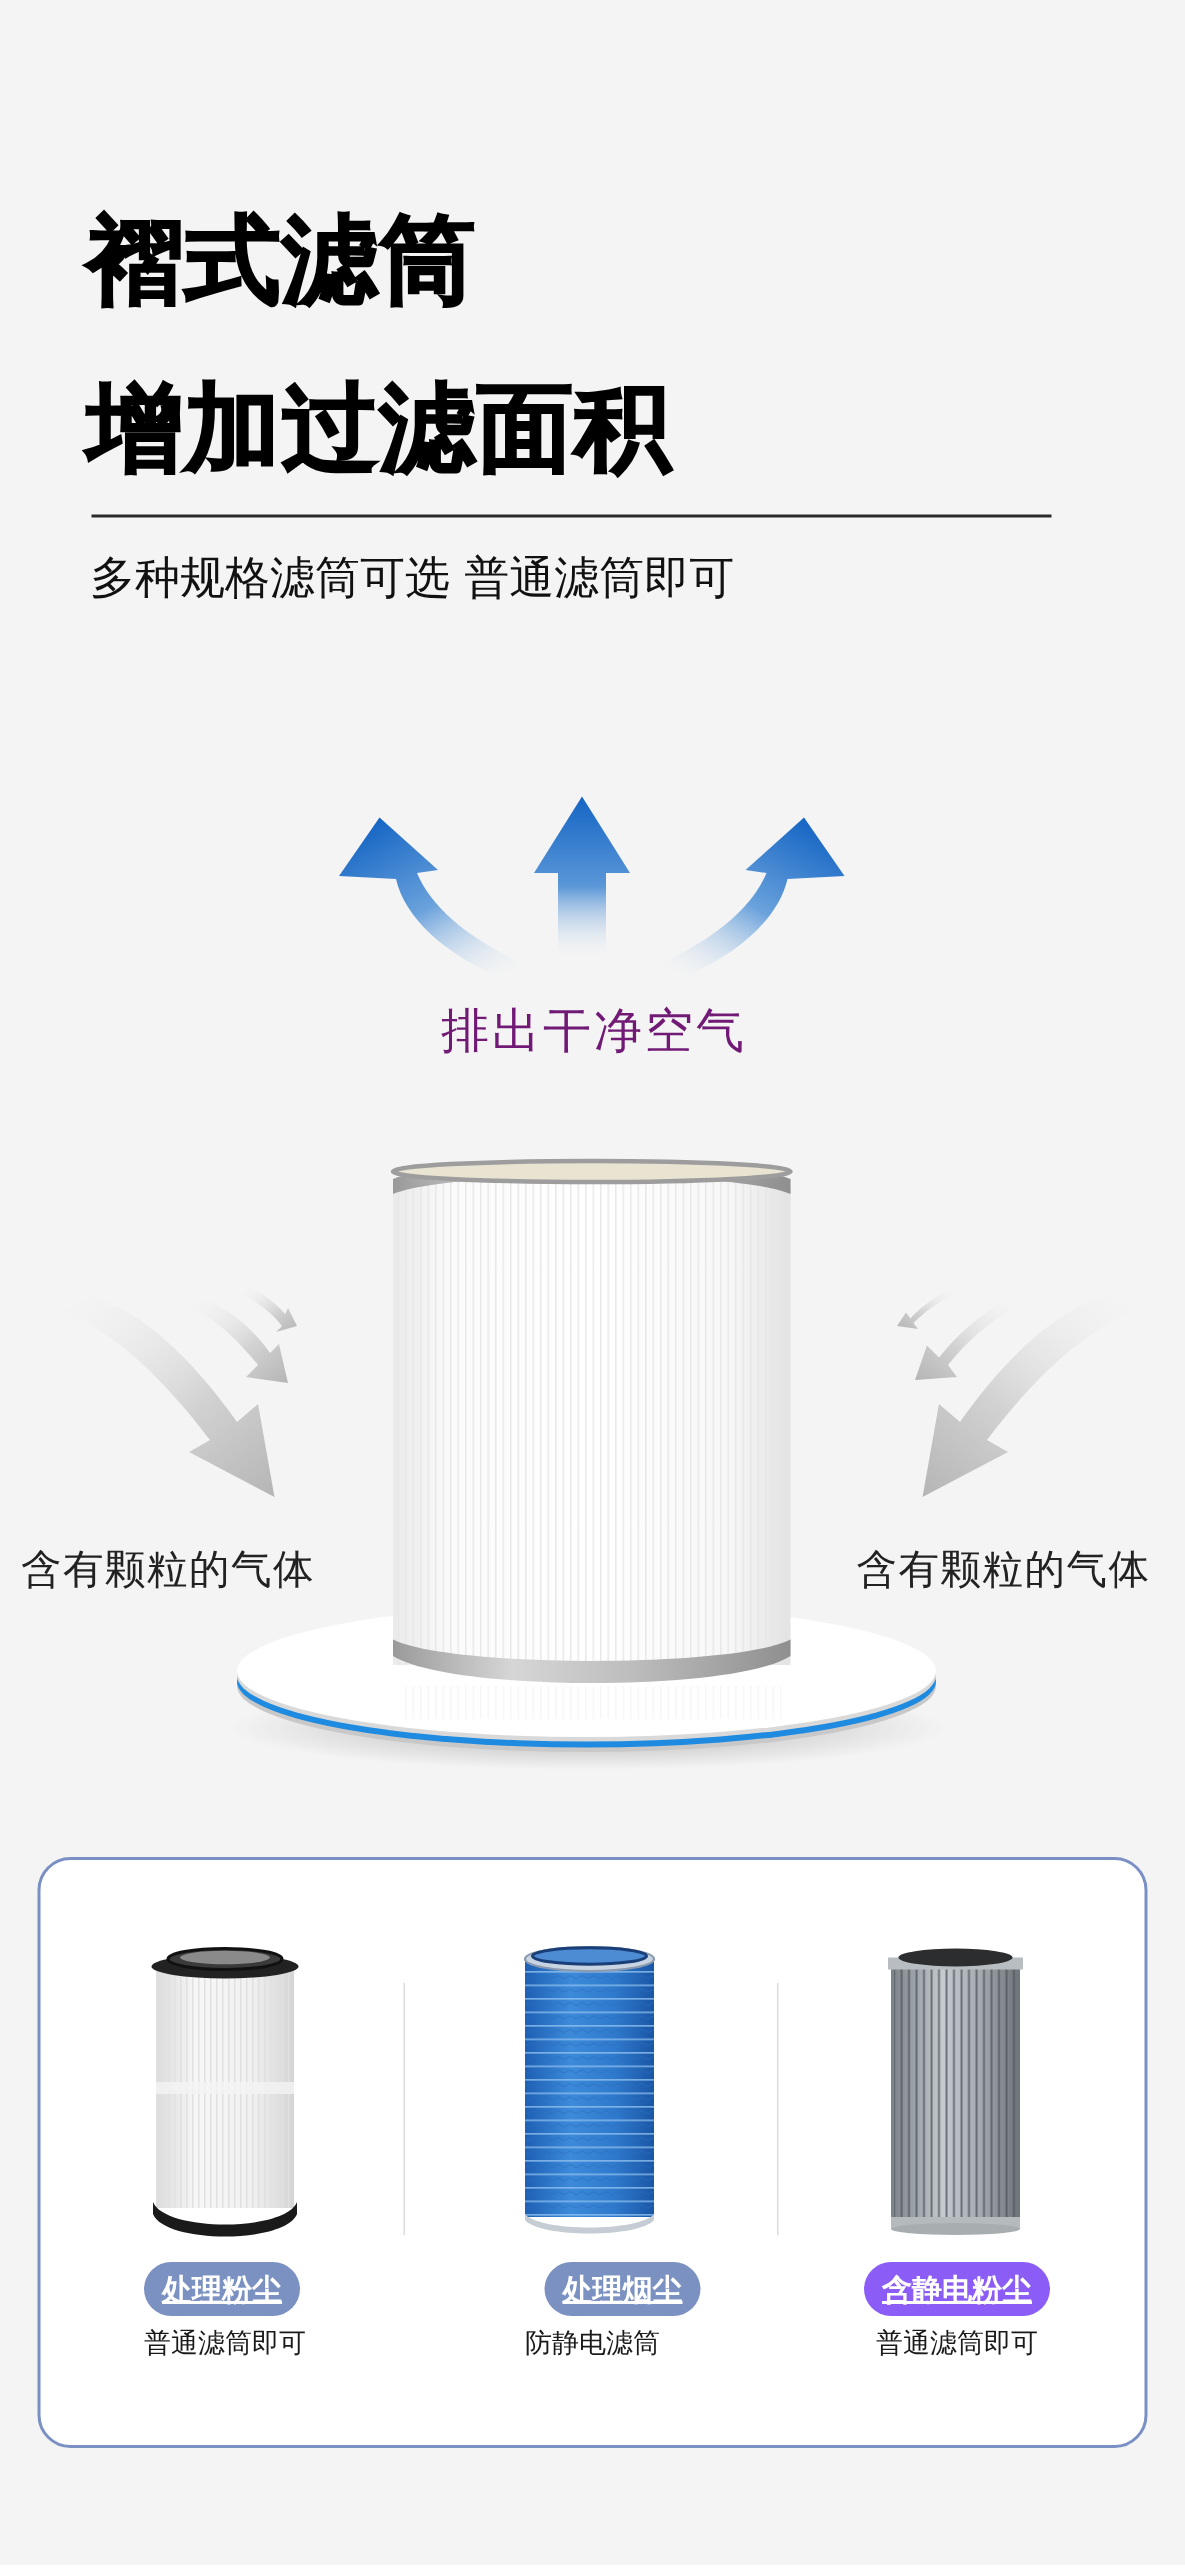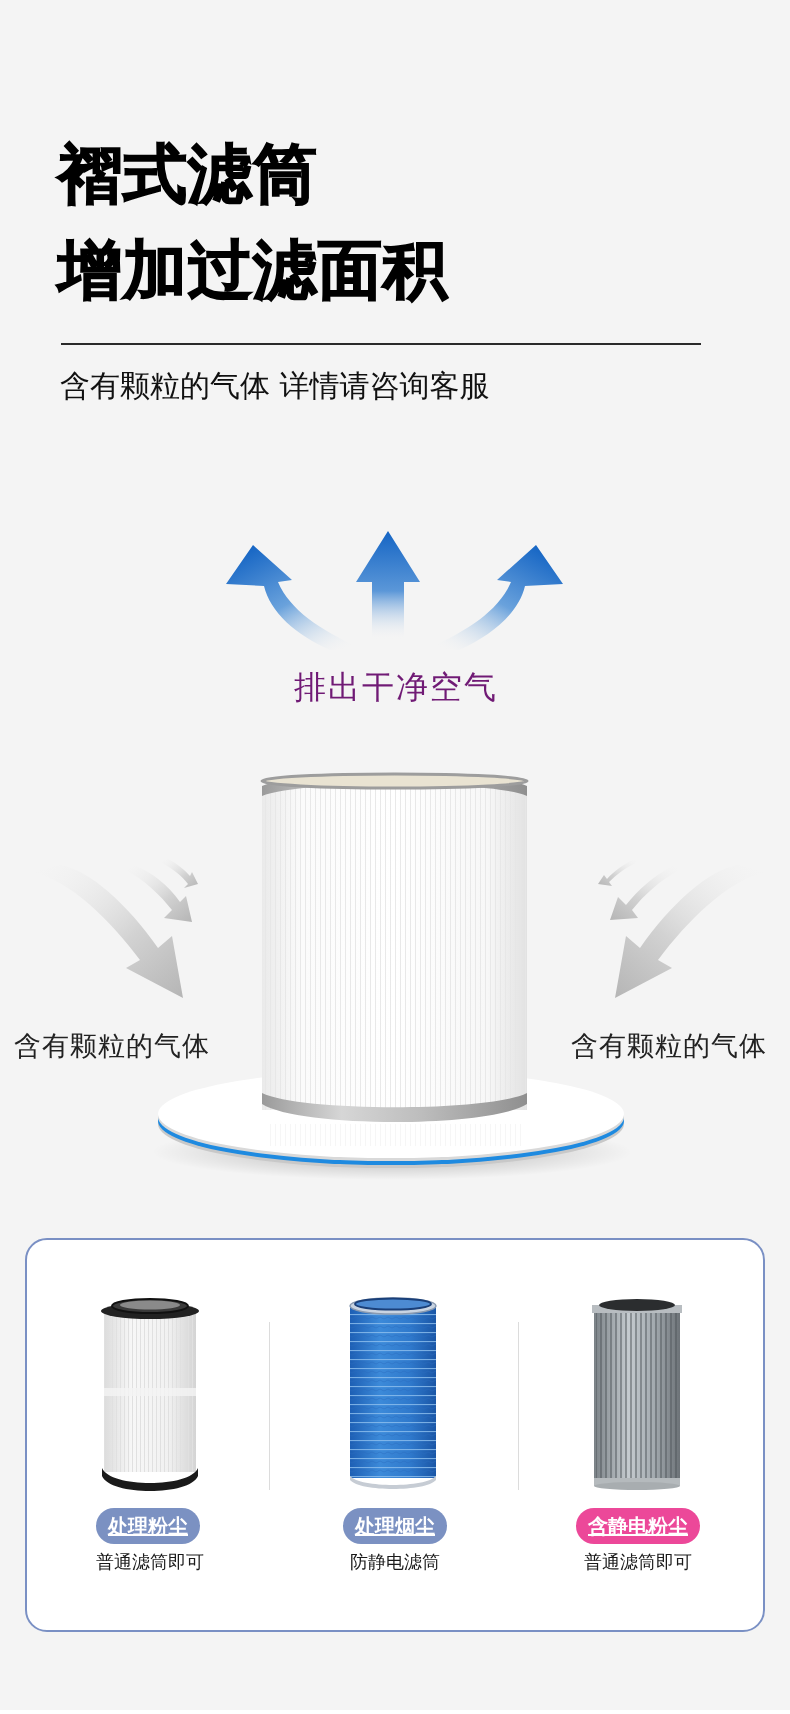--- a/index.html
+++ b/index.html
@@ -6,21 +6,21 @@
   body {
     width: 790px; height: 1714px; position: relative; overflow: hidden;
     background: #f4f4f4;
     font-family: "DejaVu Sans", "Liberation Sans", sans-serif;
     color: #111;
   }
   .abs { position: absolute; }
   .title-line {
     position: absolute; left: 58px; margin: 0;
     font-size: 64px; font-weight: 900; letter-spacing: 1px; line-height: 1;
-    color: #000; white-space: nowrap;
+    color: #000; white-space: nowrap; font-family: Liberation Serif, serif;
     -webkit-text-stroke: 1.5px #000;
   }
   .divider-line { position: absolute; left: 61px; top: 343px; width: 640px; height: 2px; background: #2a2a2a; }
   .subtitle { position: absolute; left: 60px; top: 368px; font-size: 30px; line-height: 1.2; color: #111; white-space: nowrap; }
 
   .outflow-label { position: absolute; left: 294px; top: 666px; font-size: 32px; color: #701a75; letter-spacing: 2px; white-space: nowrap; }
   .inflow-label { position: absolute; top: 1028px; font-size: 27px; color: #222; white-space: nowrap; letter-spacing: 1px; }
 
   .scene-svg { position: absolute; left: 0; top: 0; }
 
@@ -37,23 +37,23 @@
   .caption {
     position: absolute; top: 1550px; font-size: 18px; color: #1a1a1a;
     transform: translateX(-50%); white-space: nowrap;
   }
   .bottom-strip { position: absolute; left: 0; top: 1710px; width: 790px; height: 4px; background: #ffffff; }
 </style>
 </head>
 <body>
 
 <h1 class="title-line" style="top:142px">褶式滤筒</h1>
-<h1 class="title-line" style="top:238px">增加过滤面积</h1>
+<h1 class="title-line" style="top:254px">增加过滤面积</h1>
 <div class="divider-line"></div>
-<div class="subtitle">含有颗粒的气体 详情请咨询客服</div>
+<div class="subtitle">多种规格滤筒可选 普通滤筒即可</div>
 
 <svg class="scene-svg" width="790" height="1240" viewBox="0 0 790 1240">
   <defs>
     <linearGradient id="gUp" x1="0" y1="0" x2="0" y2="1">
       <stop offset="0" stop-color="#1565c4"></stop>
       <stop offset="0.55" stop-color="#5b97d8"></stop>
       <stop offset="1" stop-color="#f4f4f4" stop-opacity="0"></stop>
     </linearGradient>
     <linearGradient id="gUpL" x1="0.2" y1="0" x2="0.9" y2="1">
       <stop offset="0" stop-color="#1565c4"></stop>
@@ -203,19 +203,19 @@
     <ellipse cx="637" cy="1486" rx="43" ry="4" fill="#a8adb0"></ellipse>
   </g>
 </svg>
 
 <div class="col-divider" style="left:269px"></div>
 <div class="col-divider" style="left:518px"></div>
 
 <div class="badge" style="left:148px;background:#7b91c2">处理粉尘</div>
 <div class="caption" style="left:150px">普通滤筒即可</div>
 
-<div class="badge" style="left:395px;background:#7b91c2">处理烟尘</div>
+<div class="badge" style="left:415px;background:#7b91c2">处理烟尘</div>
 <div class="caption" style="left:395px">防静电滤筒</div>
 
-<div class="badge" style="left:638px;background:#ec4899">含静电粉尘</div>
+<div class="badge" style="left:638px;background:#8b5cf6">含静电粉尘</div>
 <div class="caption" style="left:638px">普通滤筒即可</div>
 
 <div class="bottom-strip"></div>
 
 </body></html>

